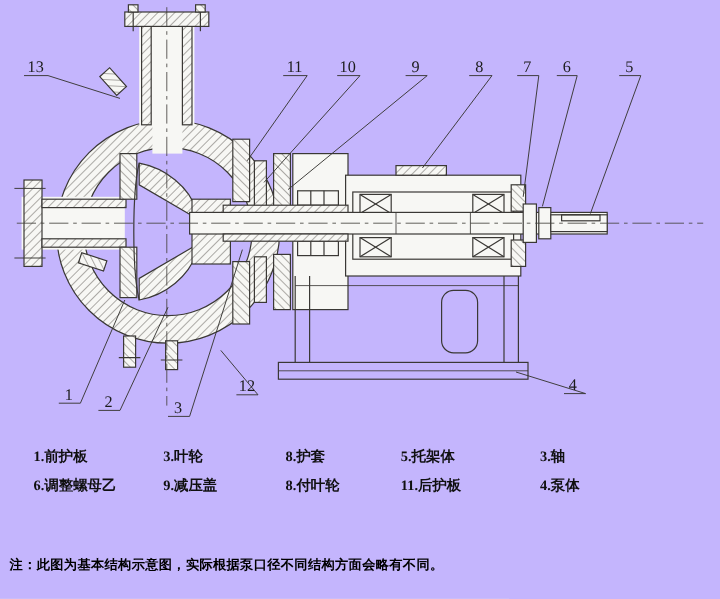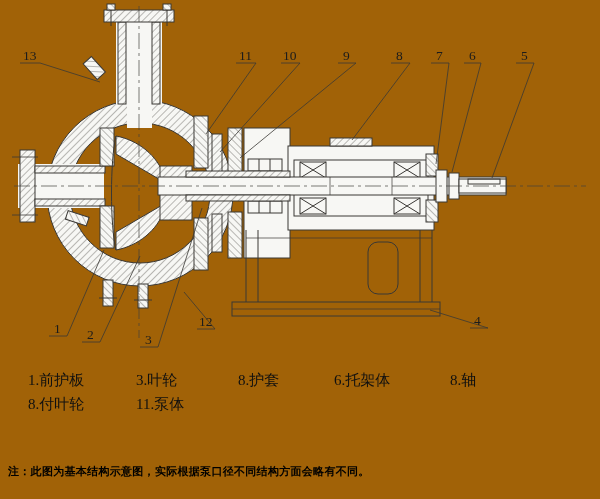--- a/index.html
+++ b/index.html
@@ -1,27 +1,27 @@
 <!DOCTYPE html>
 <html><head>
 <meta charset="utf-8">
 <style>
   html,body{margin:0;padding:0;}
   body{background:#e9e9e6;}
   .page{
     position:relative;width:600px;height:499px;margin:0;
-    background:#a16207;overflow:hidden;
+    background:#c4b5fd;overflow:hidden;
     font-family:"Liberation Serif",serif;color:#111;
   }
   .drawing{position:absolute;left:0;top:0;}
   svg text{font-family:"Liberation Serif",serif;fill:#1c1c1c;}
   .legend{
     position:absolute;left:28px;top:372px;width:566px;
     display:grid;grid-template-columns:108px 102px 96px 116px 1fr;
-    row-gap:7px;font-size:15px;line-height:17px;color:#101010;
+    row-gap:7px;font-size:12px;line-height:17px;color:#101010;font-weight:bold;
   }
   .legend .cell{white-space:nowrap;}
   .note{
     position:absolute;left:8px;top:461px;width:590px;
     font-family:"Liberation Sans",sans-serif;font-weight:bold;
     font-size:11px;line-height:20px;color:#000;letter-spacing:0.3px;
   }
 </style>
 </head>
 <body>
@@ -203,25 +203,28 @@
       <text x="145" y="344">3</text>
       <text x="199" y="326">12</text>
       <text x="474" y="325">4</text>
     </g>
   </svg>
 
   <div class="legend">
     <span class="cell">1.前护板</span>
     <span class="cell">3.叶轮</span>
     <span class="cell">8.护套</span>
-    <span class="cell">6.托架体</span>
-    <span class="cell">8.轴</span>
-
+    <span class="cell">5.托架体</span>
+    <span class="cell">3.轴</span>
+
+    <span class="cell">6.调整螺母乙</span>
+    <span class="cell">9.减压盖</span>
     <span class="cell">8.付叶轮</span>
 
-    <span class="cell">11.泵体</span>
+    <span class="cell">11.后护板</span>
+    <span class="cell">4.泵体</span>
     <span class="cell"></span>
     <span class="cell"></span>
   </div>
 
   <div class="note">注：此图为基本结构示意图，实际根据泵口径不同结构方面会略有不同。</div>
 
 </div>
 
 </body></html>

